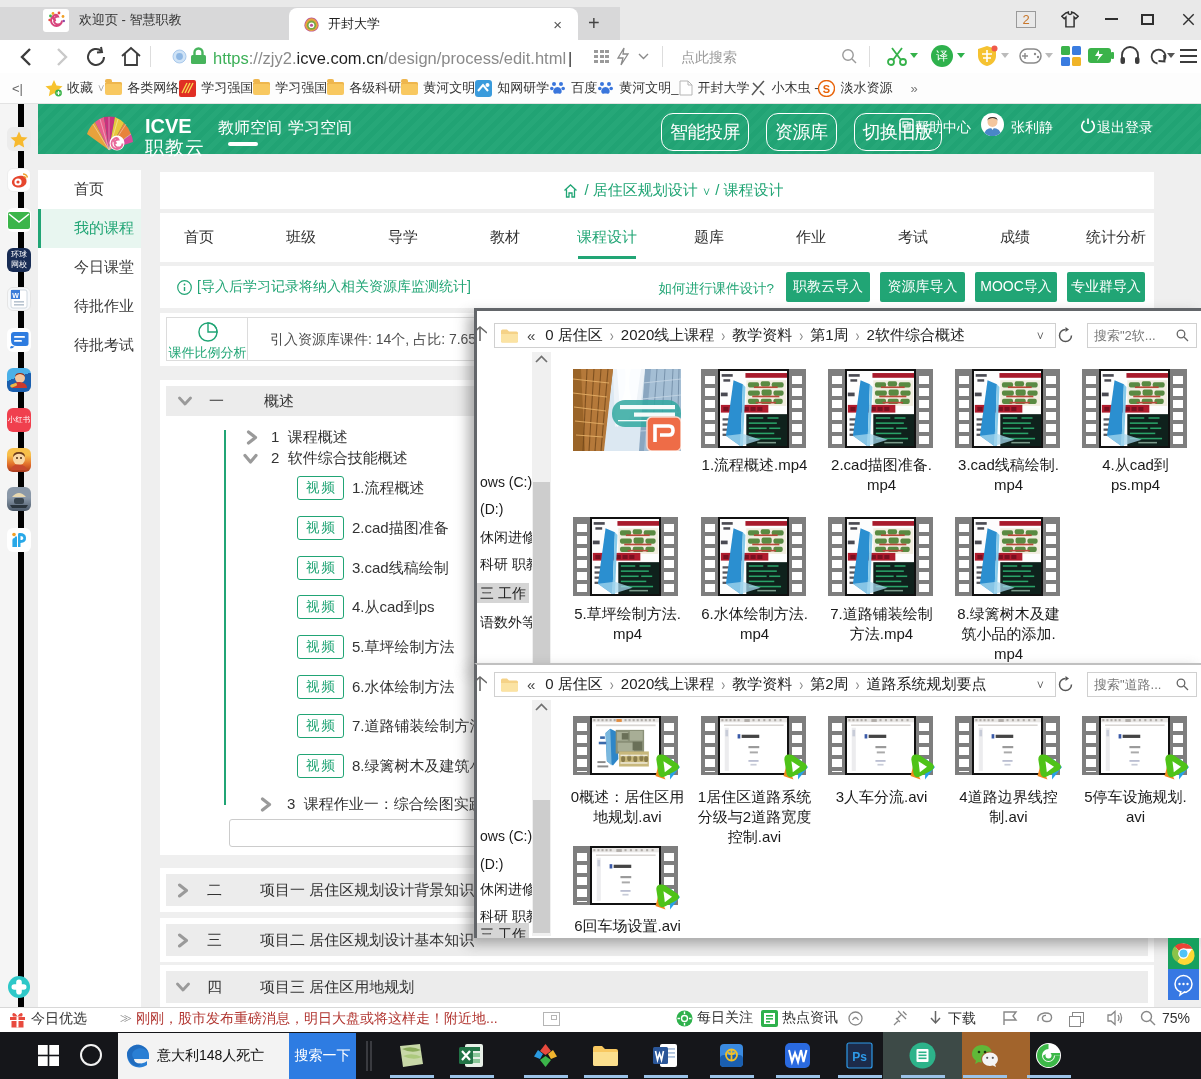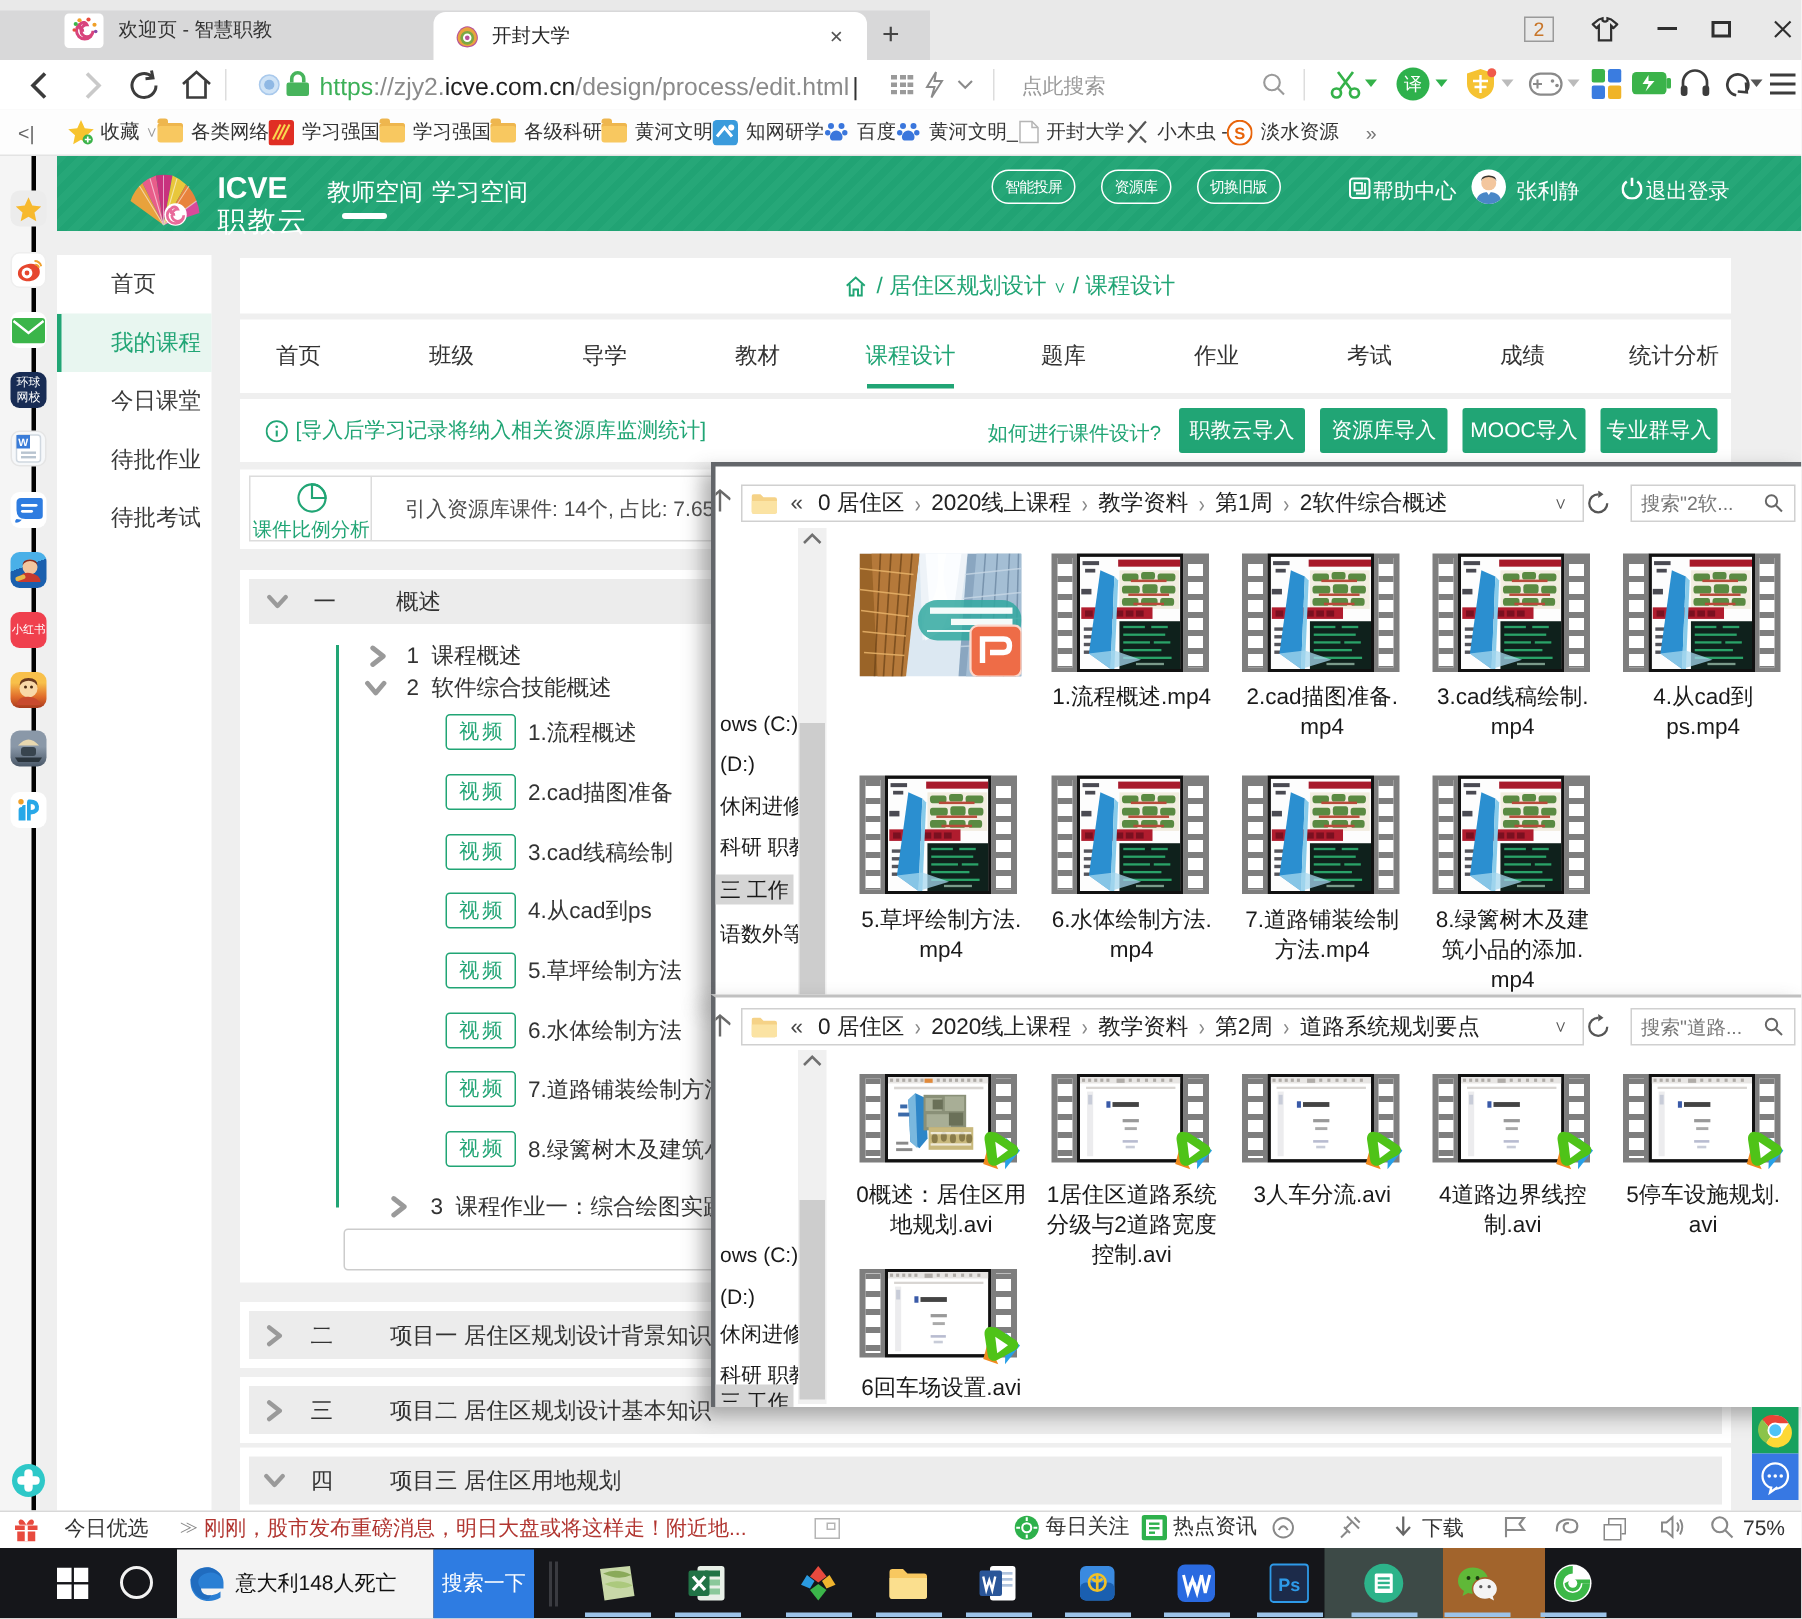--- a/index.html
+++ b/index.html
@@ -12,25 +12,25 @@
 #tabbar{position:absolute;left:0;top:0;width:1201px;height:40px;background:#e9e9e9;}
 #tabdark{position:absolute;left:0;top:7px;width:620px;height:33px;background:#d8d8d9;}
 #tab1{position:absolute;left:10px;top:0;width:270px;height:40px;display:flex;align-items:center;color:#333;font-size:13px;}
 #tabactive{position:absolute;left:289px;top:8px;width:289px;height:32px;background:#fff;border-radius:8px 8px 0 0;display:flex;align-items:center;font-size:13px;color:#222;}
 #toolbar{position:absolute;left:0;top:40px;width:1201px;height:33px;background:#fff;}
 #bookmarks{position:absolute;left:0;top:73px;width:1201px;height:31px;background:#fdfdfd;border-bottom:1px solid #e3e3e3;display:flex;align-items:center;font-size:13px;color:#333;}
 .bmitem{display:flex;align-items:center;white-space:nowrap;}
 .folder{width:17px;height:13px;background:#f8c860;border-radius:2px;position:relative;margin-right:5px;box-shadow:inset 0 2px 0 #eeb64e;}
 .folder:before{content:"";position:absolute;left:0;top:-3px;width:7px;height:3px;background:#eeb64e;border-radius:2px 2px 0 0;}
 
-#sidebar{position:absolute;left:0;top:104px;width:24px;height:903px;background:#f5f5f5;border-right:3px solid #000000;}
+#sidebar{position:absolute;left:0;top:104px;width:24px;height:903px;background:#f5f5f5;border-right:6px solid #000000;}
 .sbicon{position:absolute;left:7px;width:24px;height:24px;border-radius:6px;overflow:hidden;}
 
 #pagehead{position:absolute;left:38px;top:104px;width:1163px;height:50px;background:#21a575;background-image:repeating-linear-gradient(135deg,rgba(255,255,255,.022) 0 5px,rgba(0,0,0,0.012) 5px 10px);}
-.pill{border:1px solid #fff;border-radius:12px;color:#fff;font-size:10px;height:23px;display:flex;align-items:center;padding:0 8px;margin-right:17px;letter-spacing:-0.5px;}
+.pill{border:1px solid #fff;border-radius:12px;color:#fff;font-size:18px;height:38px;display:flex;align-items:center;padding:0 8px;margin-right:17px;letter-spacing:-0.5px;}
 #leftmenu{position:absolute;left:38px;top:170px;width:103px;height:837px;background:#fff;font-size:15px;color:#3a3a3a;}
 .lmitem{height:39px;display:flex;align-items:center;padding-left:36px;}
 .card{position:absolute;left:160px;width:994px;background:#fff;}
 .gsec{position:absolute;left:160px;width:994px;height:44px;background:#ececec;border:6px solid #fff;display:flex;align-items:center;font-size:15px;color:#333;}
 .green{color:#21a575;}
 .gbtn{background:#21a575;color:#fff;font-size:14px;height:30px;display:flex;align-items:center;justify-content:center;position:absolute;top:271px;border-radius:2px;}
 .vbadge{position:absolute;width:47px;height:24px;border:1px solid #21a575;border-radius:3px;color:#21a575;font-size:13.5px;letter-spacing:2px;display:flex;align-items:center;justify-content:center;background:#fff;padding-left:2px;}
 .tlabel{position:absolute;font-size:15px;color:#333;white-space:nowrap;}
 
 .ewin{position:absolute;left:474px;width:727px;background:#fff;border-left:3px solid #63666a;border-top:3px solid #63666a;overflow:hidden;box-shadow:-6px 6px 12px rgba(80,80,80,0.45);}
@@ -953,21 +953,21 @@
   </div>
 
   <div id="infobar">
       <div id="infobarbg"></div>
     <svg class="abs" style="left:9px;top:1012px;" width="17" height="16" viewBox="0 0 17 16">
         <rect x="1" y="5" width="15" height="3" fill="#e84a3e"></rect>
         <rect x="2.5" y="9" width="12" height="6.5" fill="#e84a3e"></rect>
         <rect x="7.5" y="5" width="2" height="10.5" fill="#fff"></rect>
         <path d="M4 4.5 Q2.5 2 4.5 1 Q6.5 0.5 8.5 4.5 Q10.5 0.5 12.5 1 Q14.5 2 13 4.5Z" fill="#e84a3e"></path>
       </svg>
-    <div class="abs" style="left:43px;top:1010px;font-size:14px;color:#333;">今日优选</div>
+    <div class="abs" style="left:31px;top:1010px;font-size:14px;color:#333;">今日优选</div>
     <div class="abs" style="left:120px;top:1010px;font-size:12px;color:#888;">≫</div>
     <div class="abs" style="left:136px;top:1010px;font-size:14px;color:#b13530;">刚刚，股市发布重磅消息，明日大盘或将这样走！附近地...</div>
     <div class="abs" style="left:543px;top:1012px;width:17px;height:14px;border:1.4px solid #b5b5b5;">
         <div style="position:absolute;right:2px;top:2px;width:6px;height:5px;border:1.2px solid #b5b5b5;"></div>
       </div>
     <div class="abs flex" style="left:597px;top:1009px;margin-top:37px;">
       <svg width="17" height="17" viewBox="0 0 17 17">
           <circle cx="8.5" cy="8.5" r="8" fill="#2eb14c"></circle>
           <path d="M6.5 5 L12 8.5 L6.5 12 Z" fill="#fff"></path>
         </svg>

